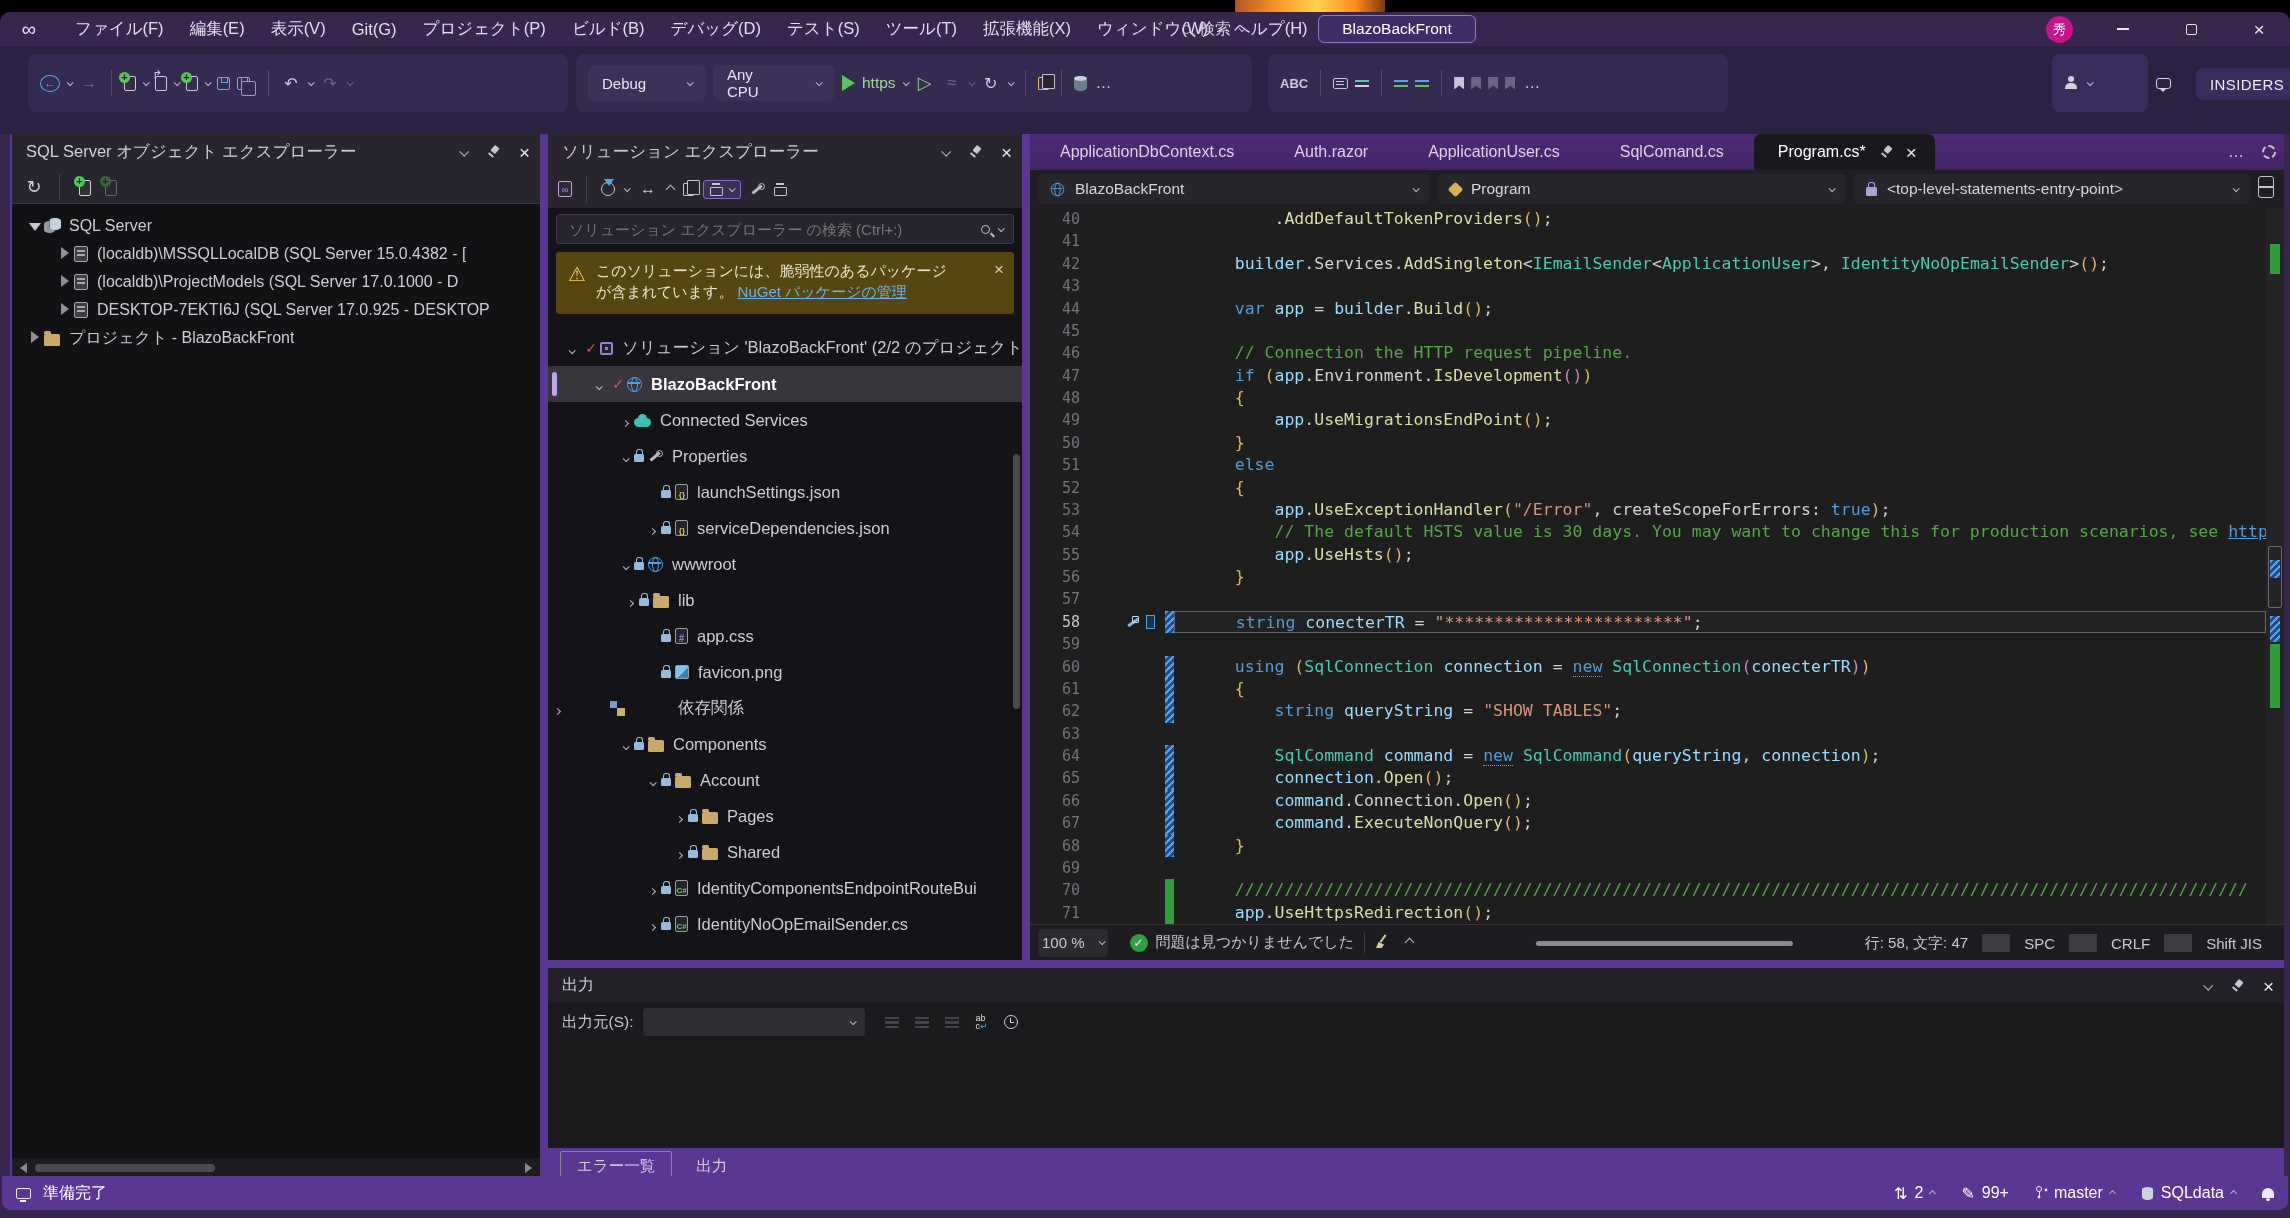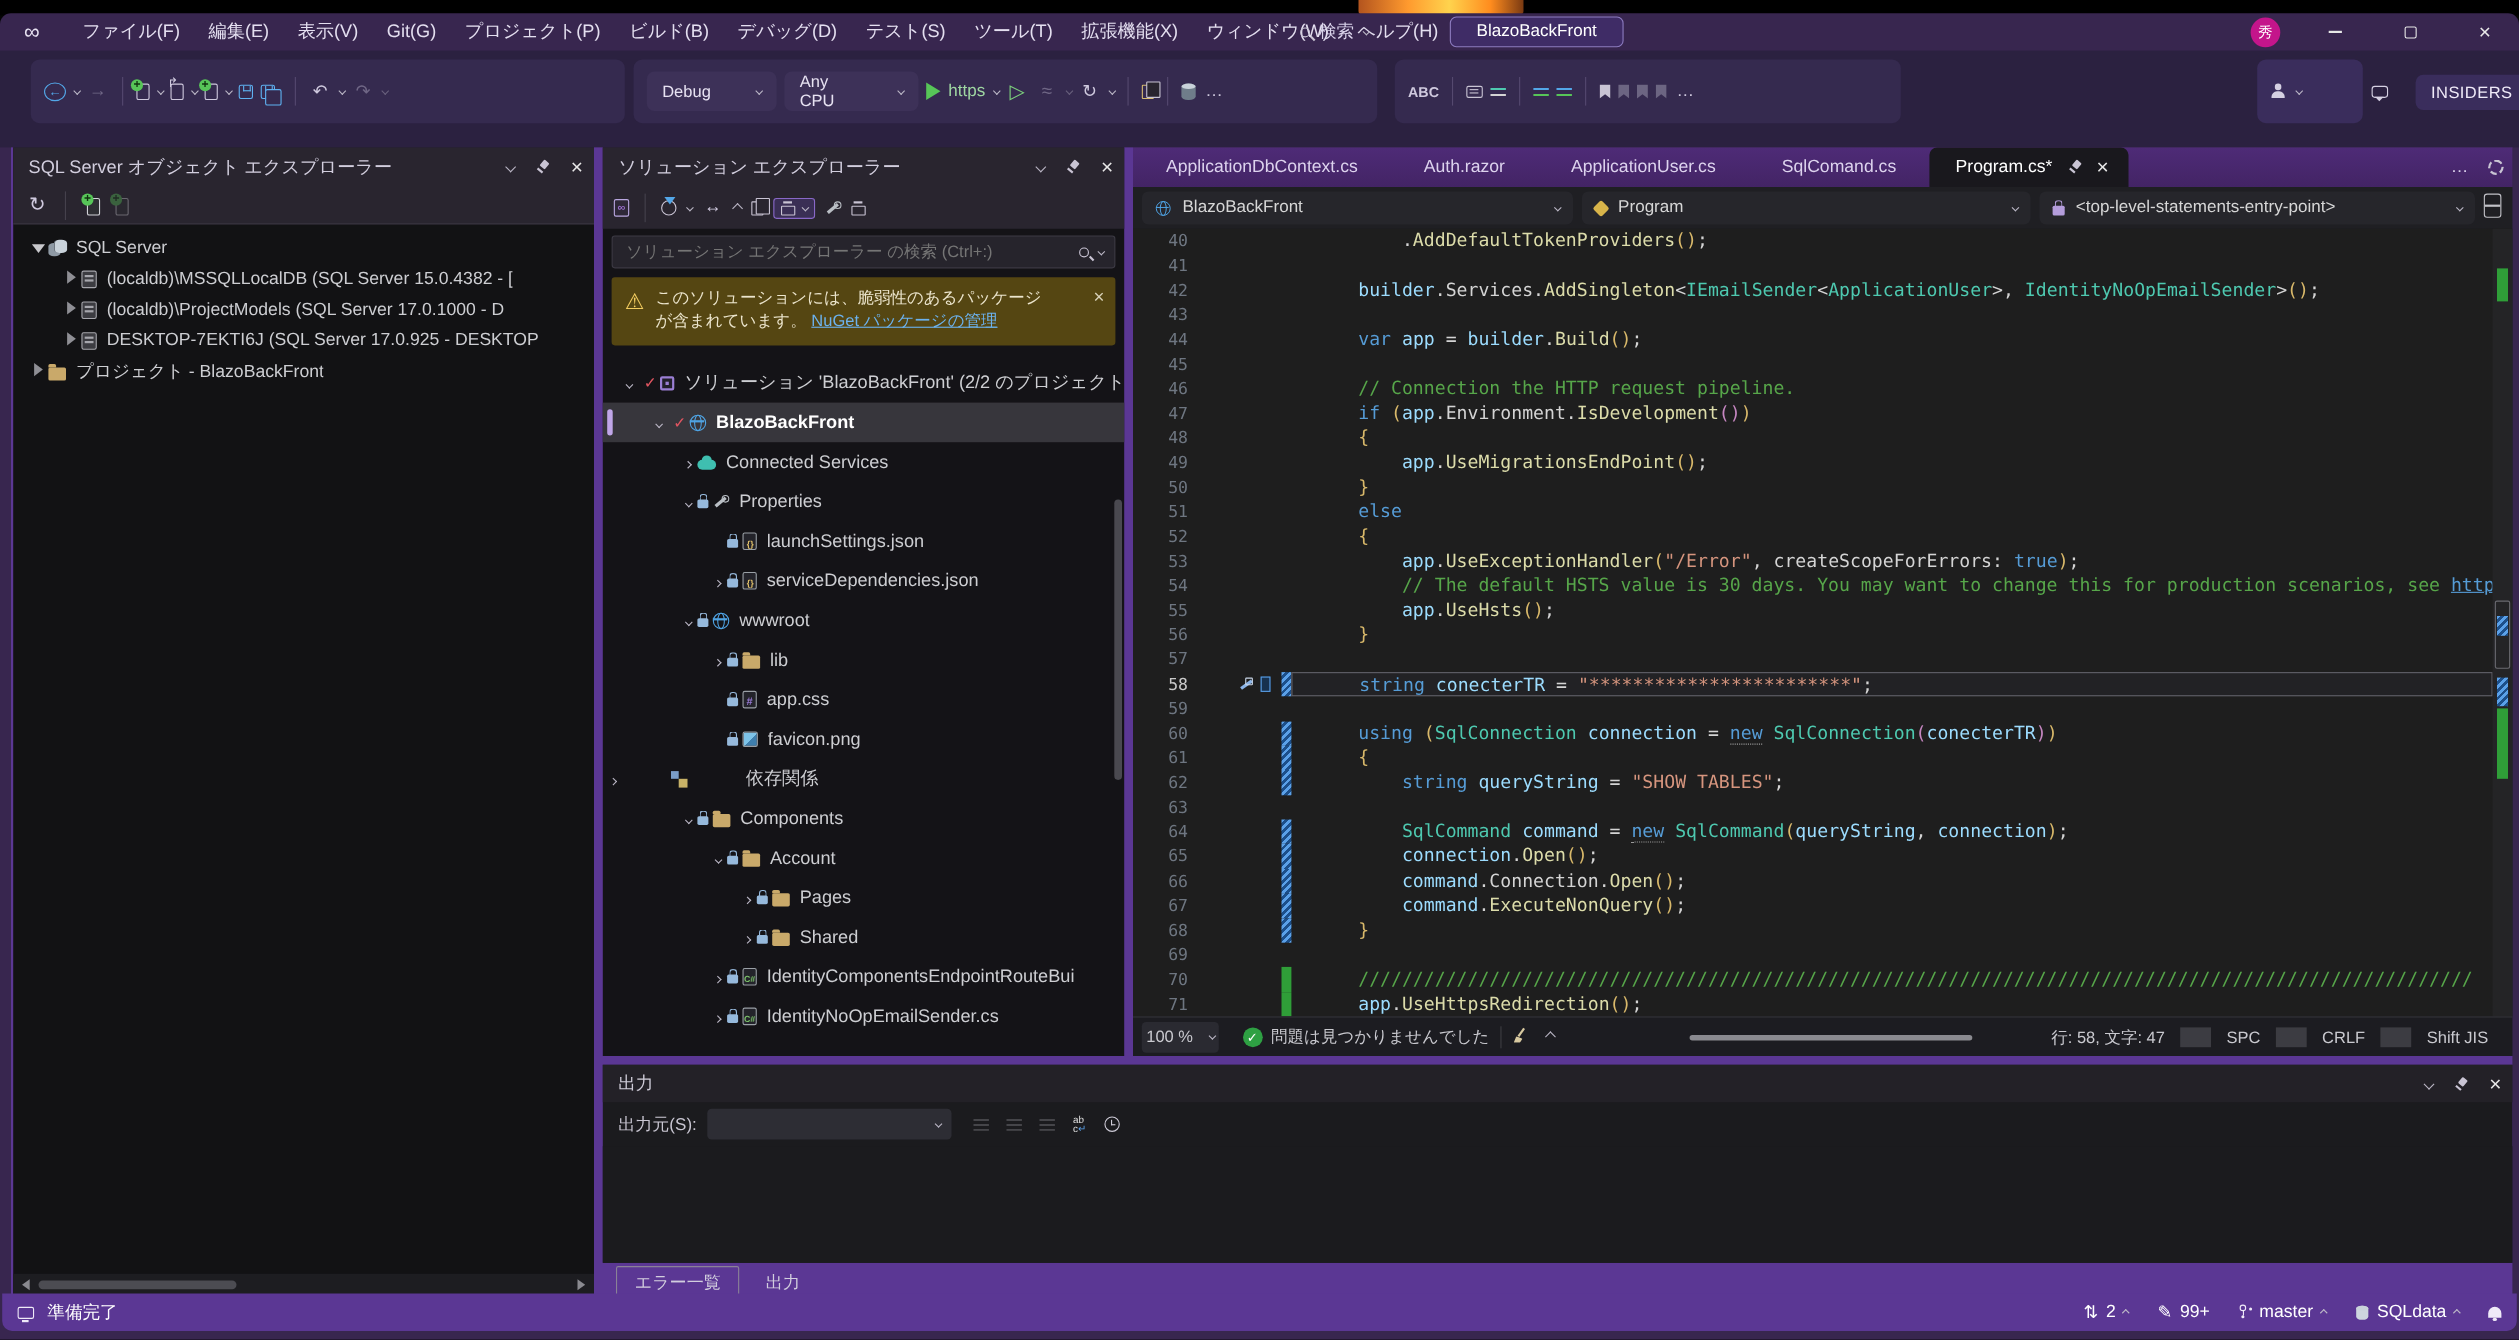--- a/index.html
+++ b/index.html
@@ -472,21 +472,21 @@
               <span class="ic ic-lock"></span>
               <span class="ic ic-json ic-doc"></span>
               <span class="tr-label">serviceDependencies.json</span>
             </div>
             <div class="tree-row" style="padding-left: 68px;">
               <span class="tr-chev"><span class="cv sm "></span></span>
               <span class="ic ic-lock"></span>
               <span class="ic ic-globe"></span>
               <span class="tr-label">wwwroot</span>
             </div>
-            <div class="tree-row" style="padding-left: 95px;">
+            <div class="tree-row" style="padding-left: 73px;">
               <span class="tr-chev"><span class="cv sm r"></span></span>
               <span class="ic ic-lock"></span>
               <span class="ic ic-folder"></span>
               <span class="tr-label">lib</span>
             </div>
             <div class="tree-row" style="padding-left: 95px;">
               <span class="tr-spacer"></span>
               <span class="ic ic-lock"></span>
               <span class="ic ic-css ic-doc"></span>
               <span class="tr-label">app.css</span>

